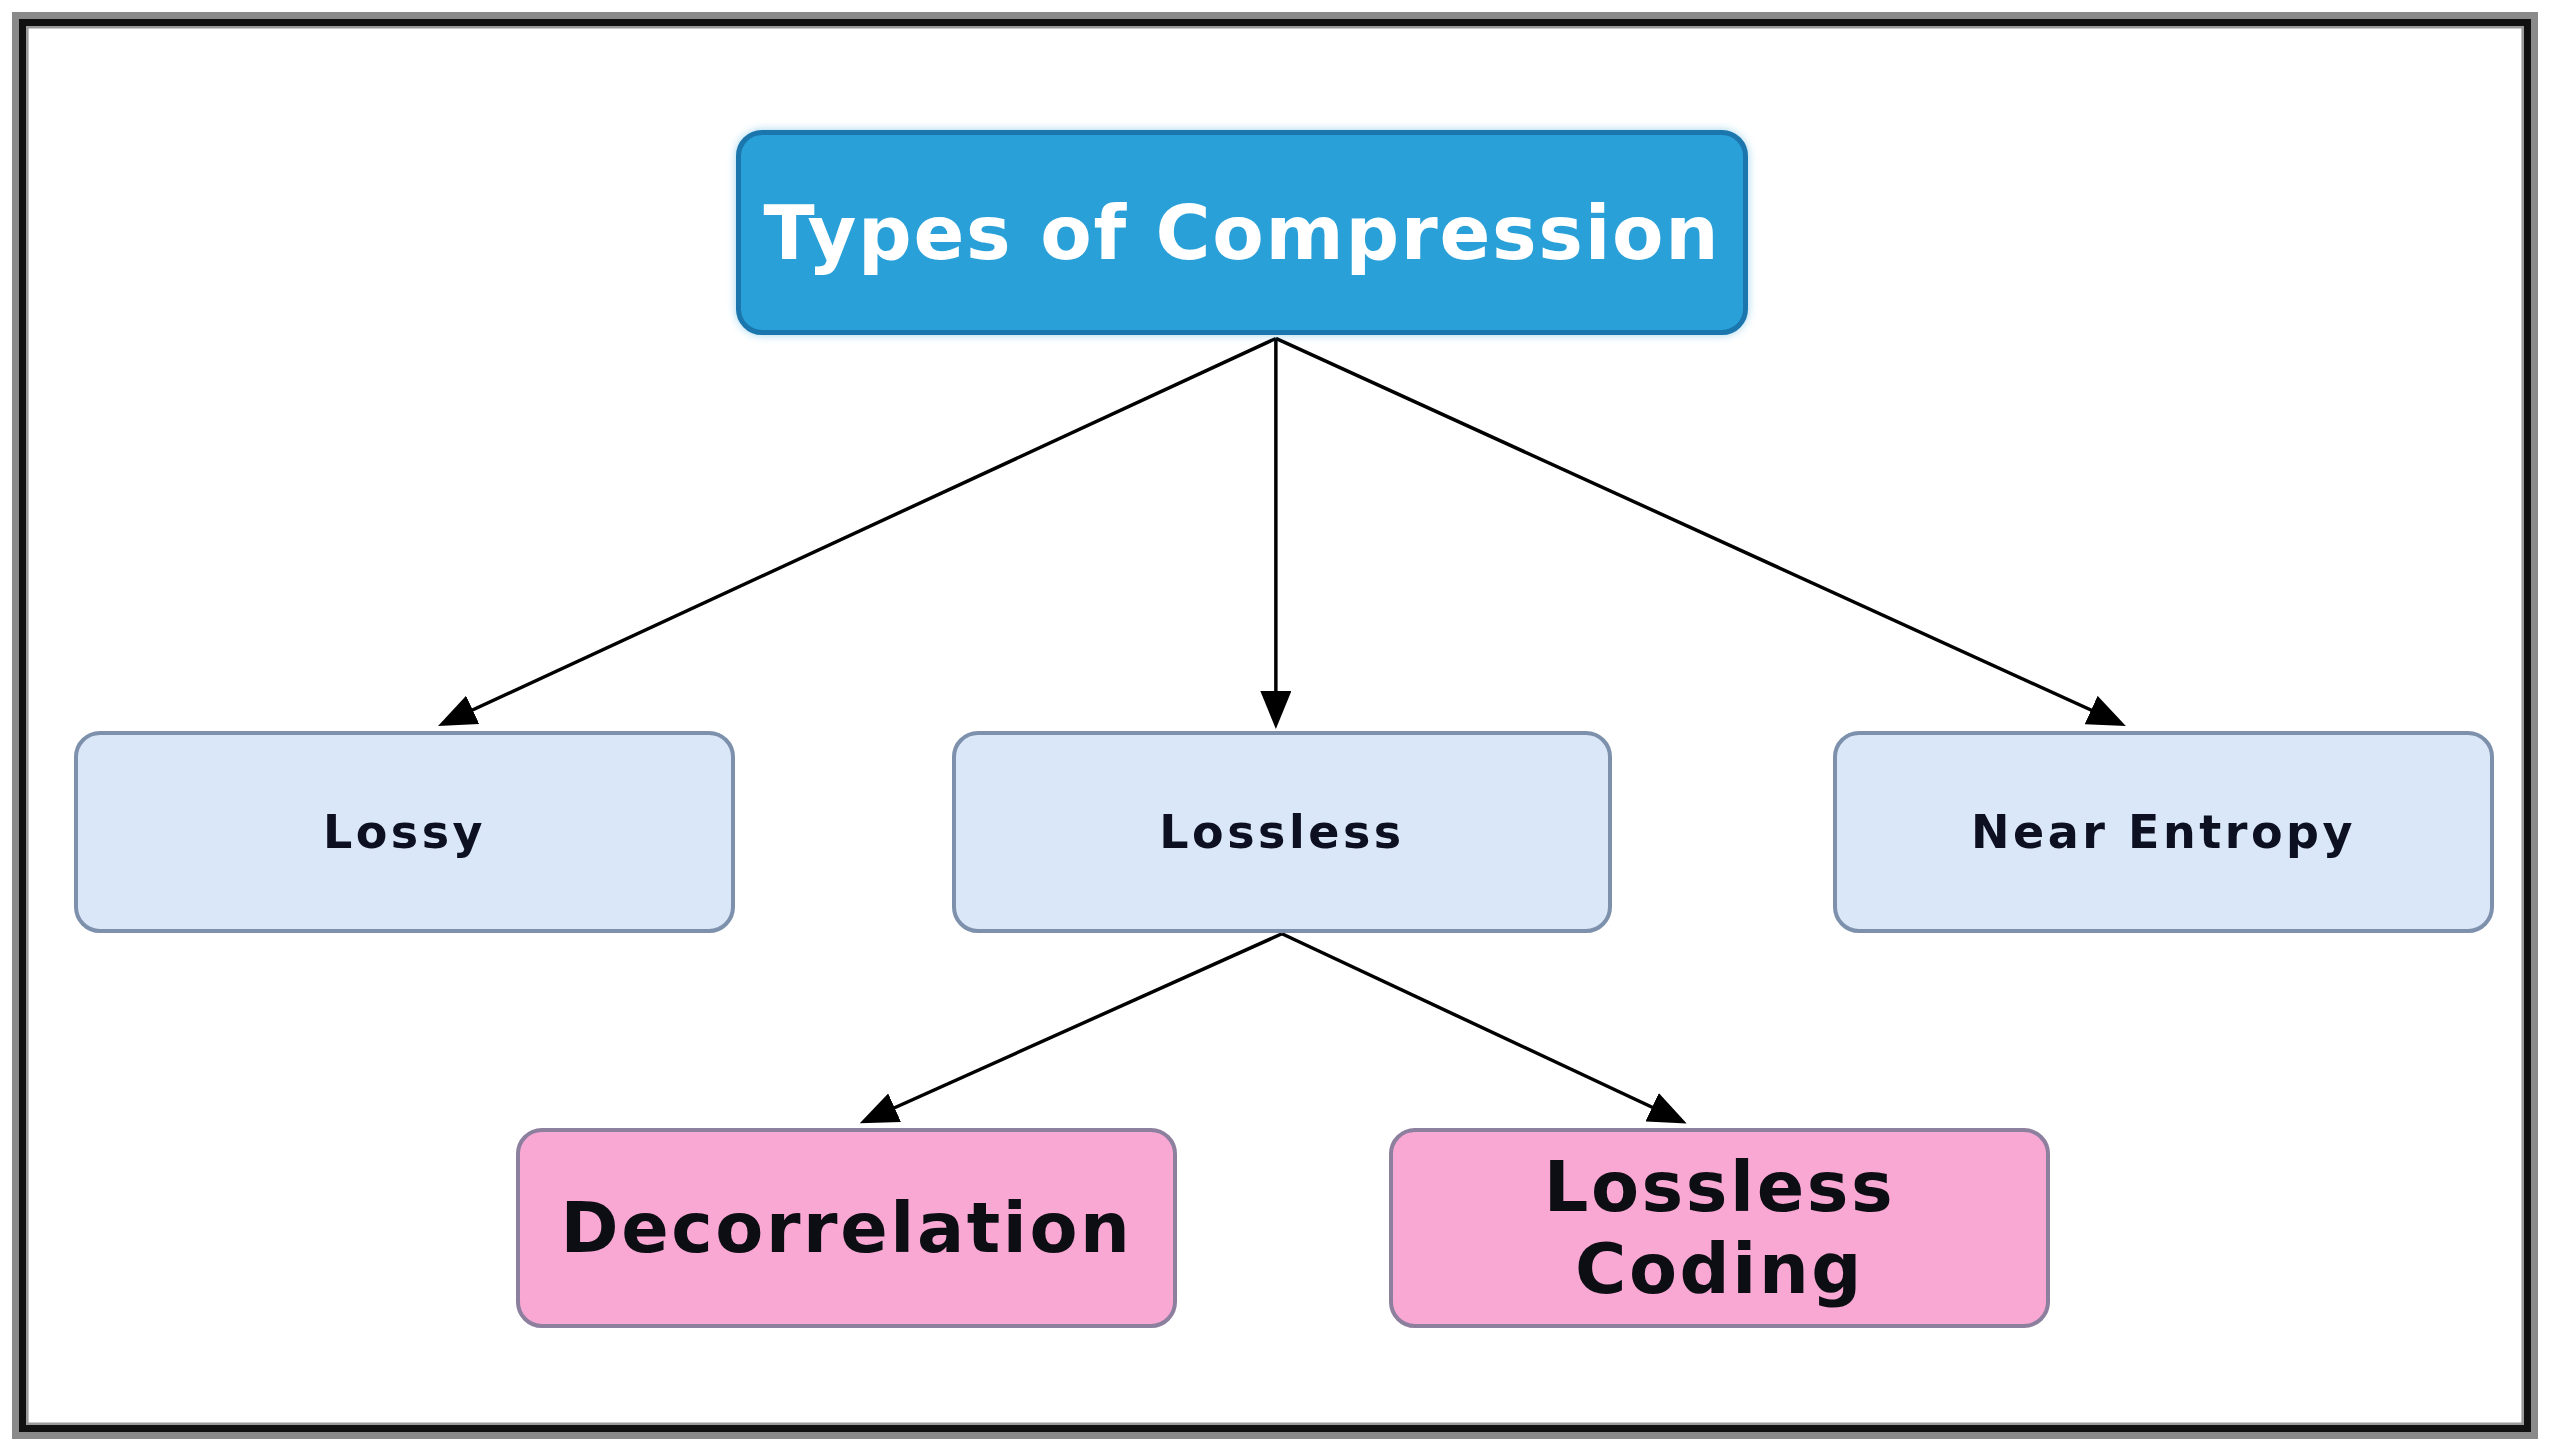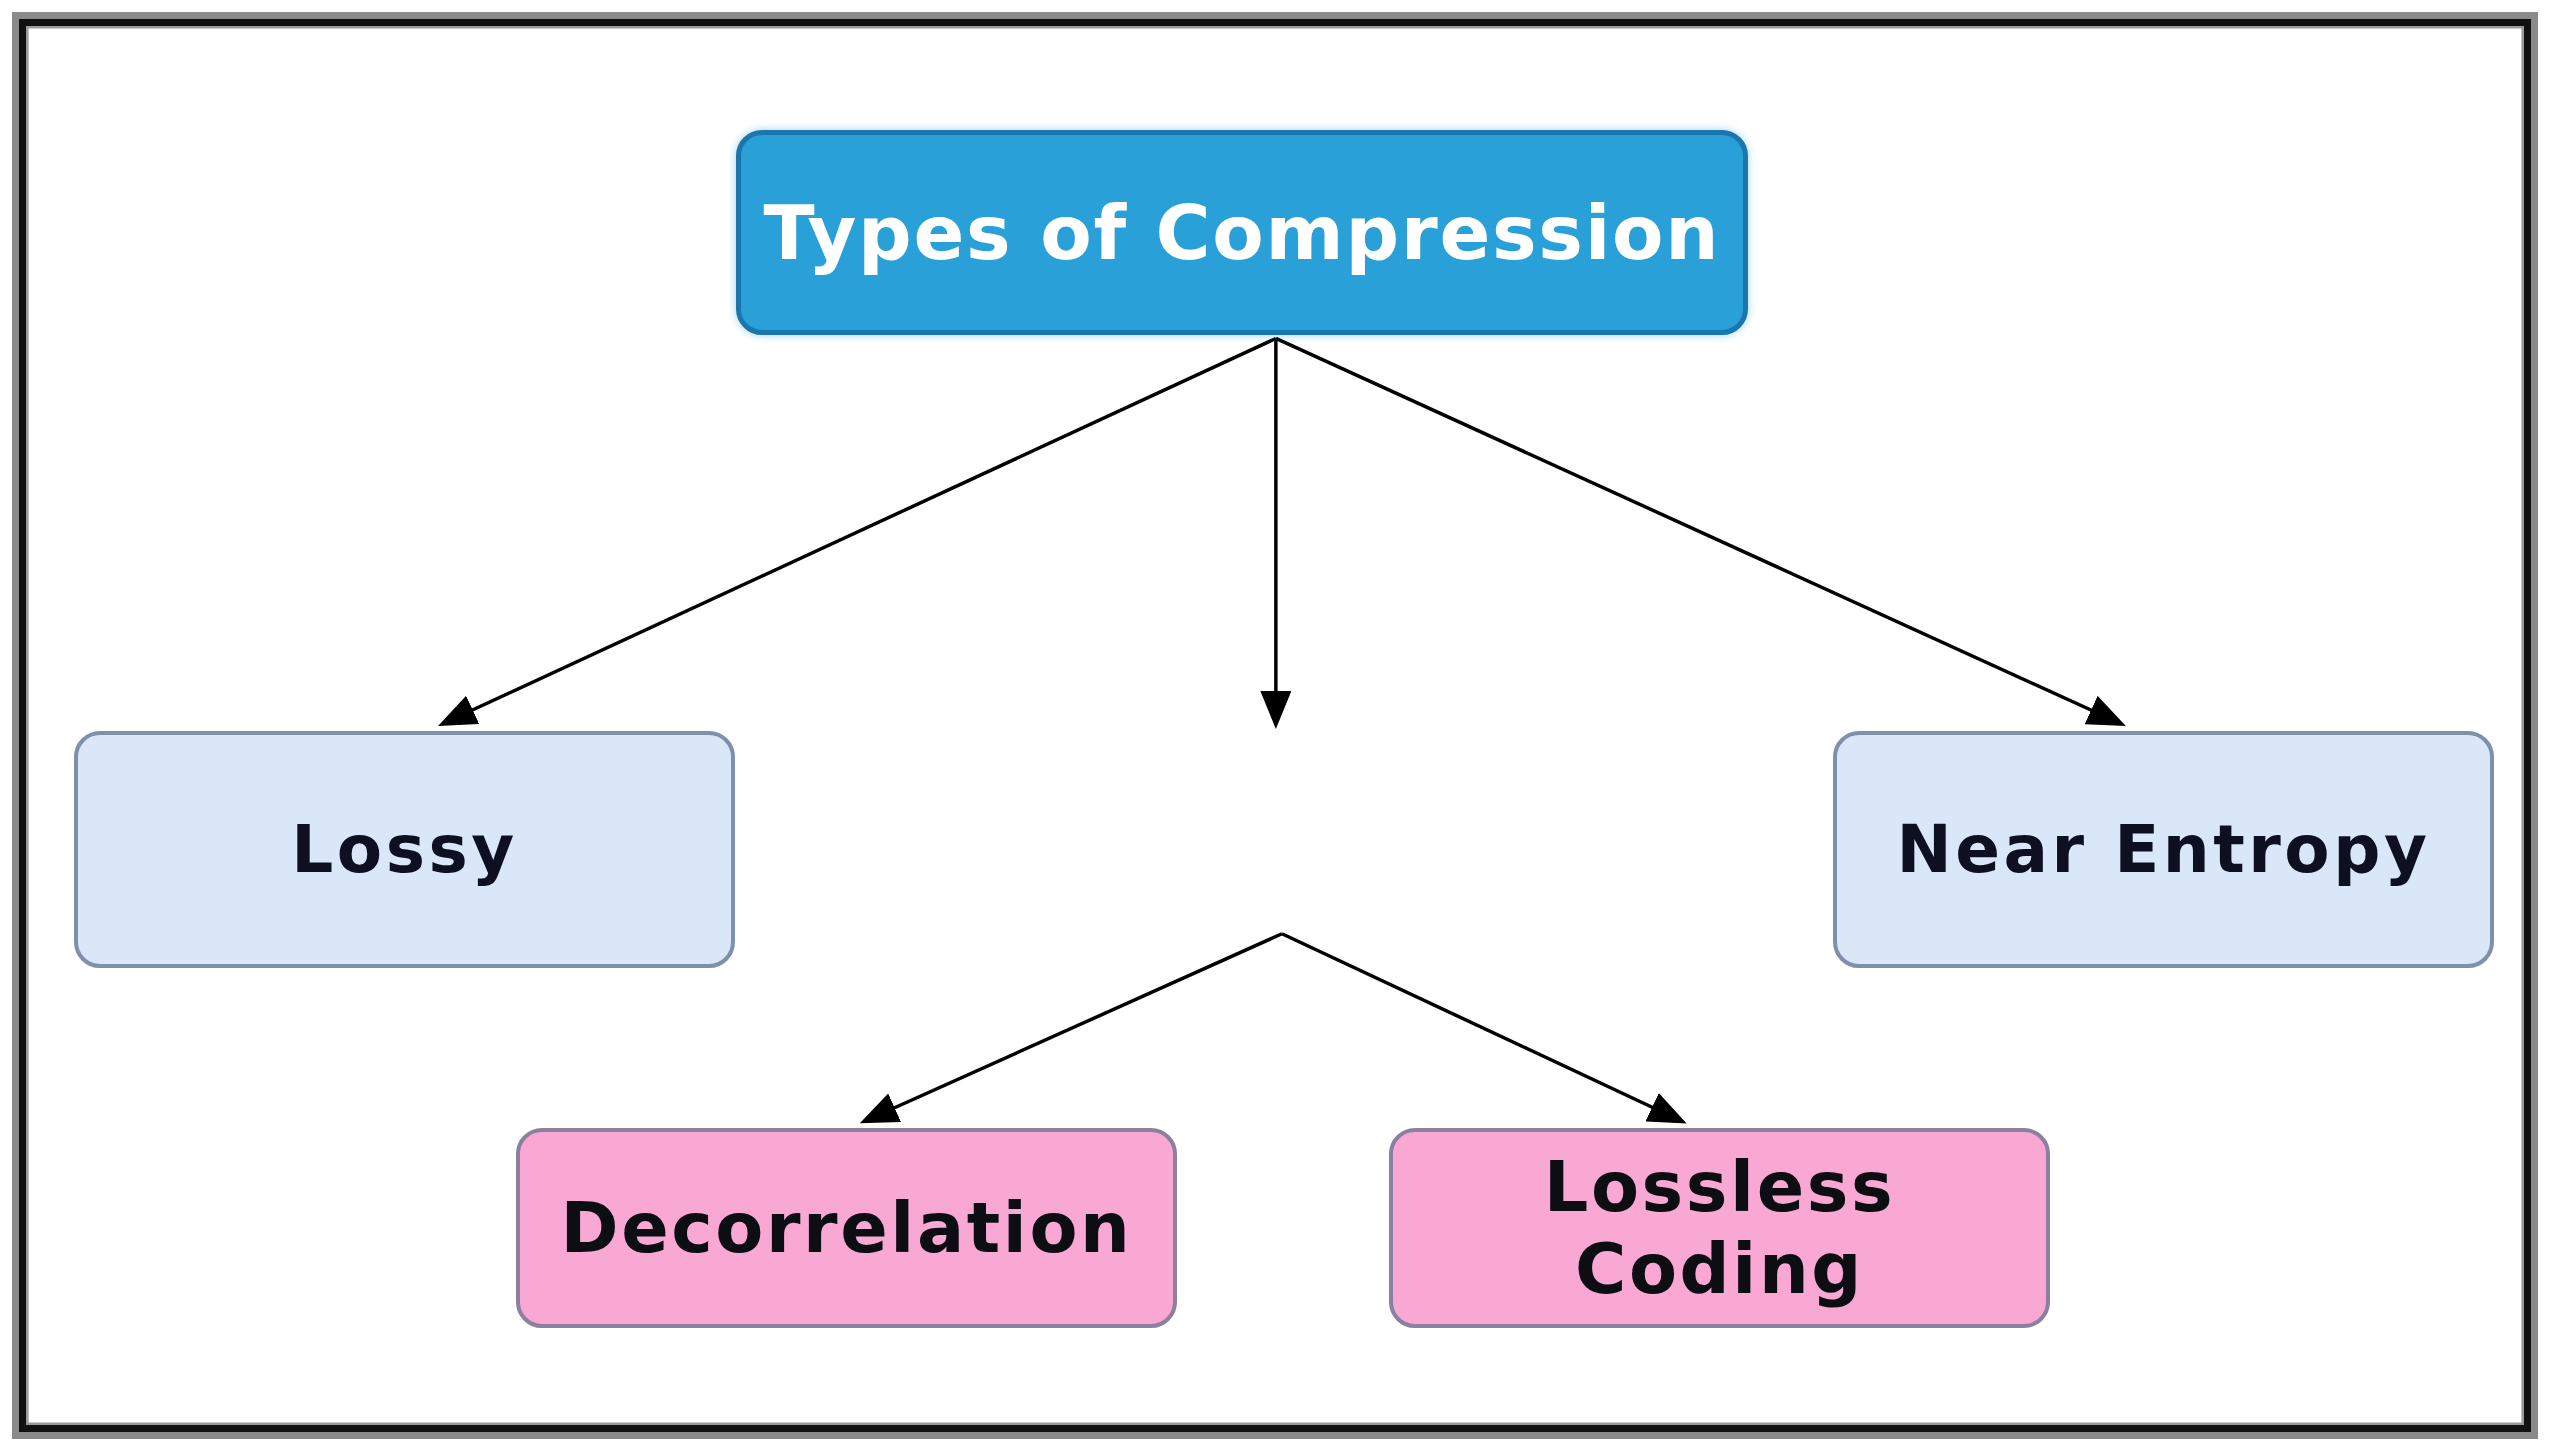--- a/index.html
+++ b/index.html
@@ -56,24 +56,24 @@
     border: 5.2px solid #1b76ad;
     color: #ffffff;
     font-size: 75px;
     letter-spacing: 1.7px;
     box-shadow: 0 0 8.7px rgba(41,160,216,0.45);
   }
   .node-child {
     background: #dae7f8;
     border: 4.3px solid #7d90ac;
     color: #0c1020;
-    font-size: 66px;
+    font-size: 46px;
     letter-spacing: 3.5px;
     top: 731px;
-    height: 237px;
+    height: 202px;
   }
   .node-lossy { left: 74px; width: 661px; }
   .node-lossless { left: 952px; width: 660px; }
   .node-near-lossless { left: 1833px; width: 661px; }
   .node-grandchild {
     background: #f9a8d4;
     border: 4.3px solid #8d7f9e;
     color: #0d0d14;
     font-size: 70px;
     letter-spacing: 2.6px;
@@ -104,20 +104,23 @@
   </svg>
 
   <div class="node node-root">
     <span>Types of Compression</span>
   </div>
 
   <div class="node node-child node-lossy">
     <span>Lossy</span>
   </div>
 
+  <div class="node node-child node-lossless">
+    <span>Lossless</span>
+  </div>
 
   <div class="node node-child node-near-lossless">
     <span>Near Entropy</span>
   </div>
 
   <div class="node node-grandchild node-decorrelation">
     <span>Decorrelation</span>
   </div>
 
   <div class="node node-grandchild node-entropy-coding">

